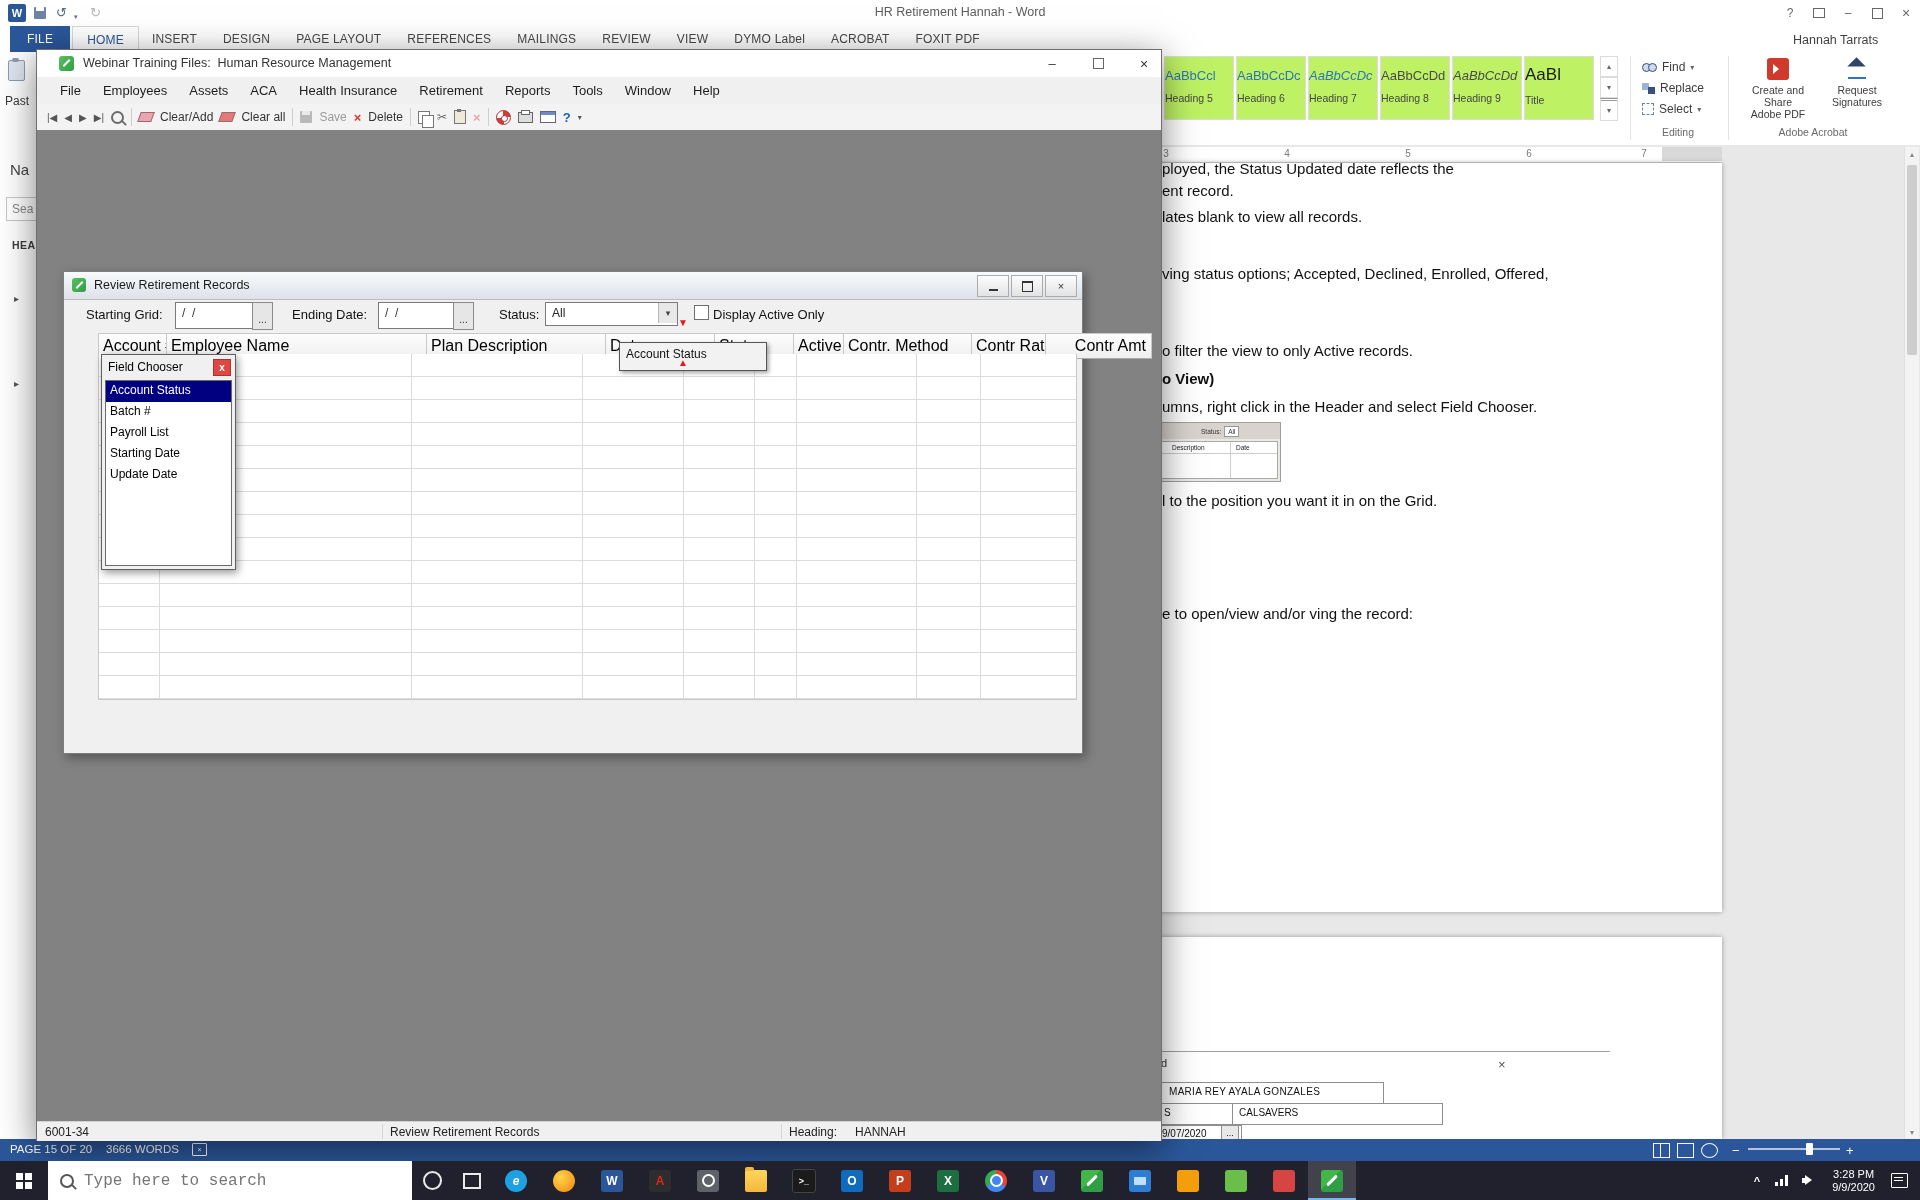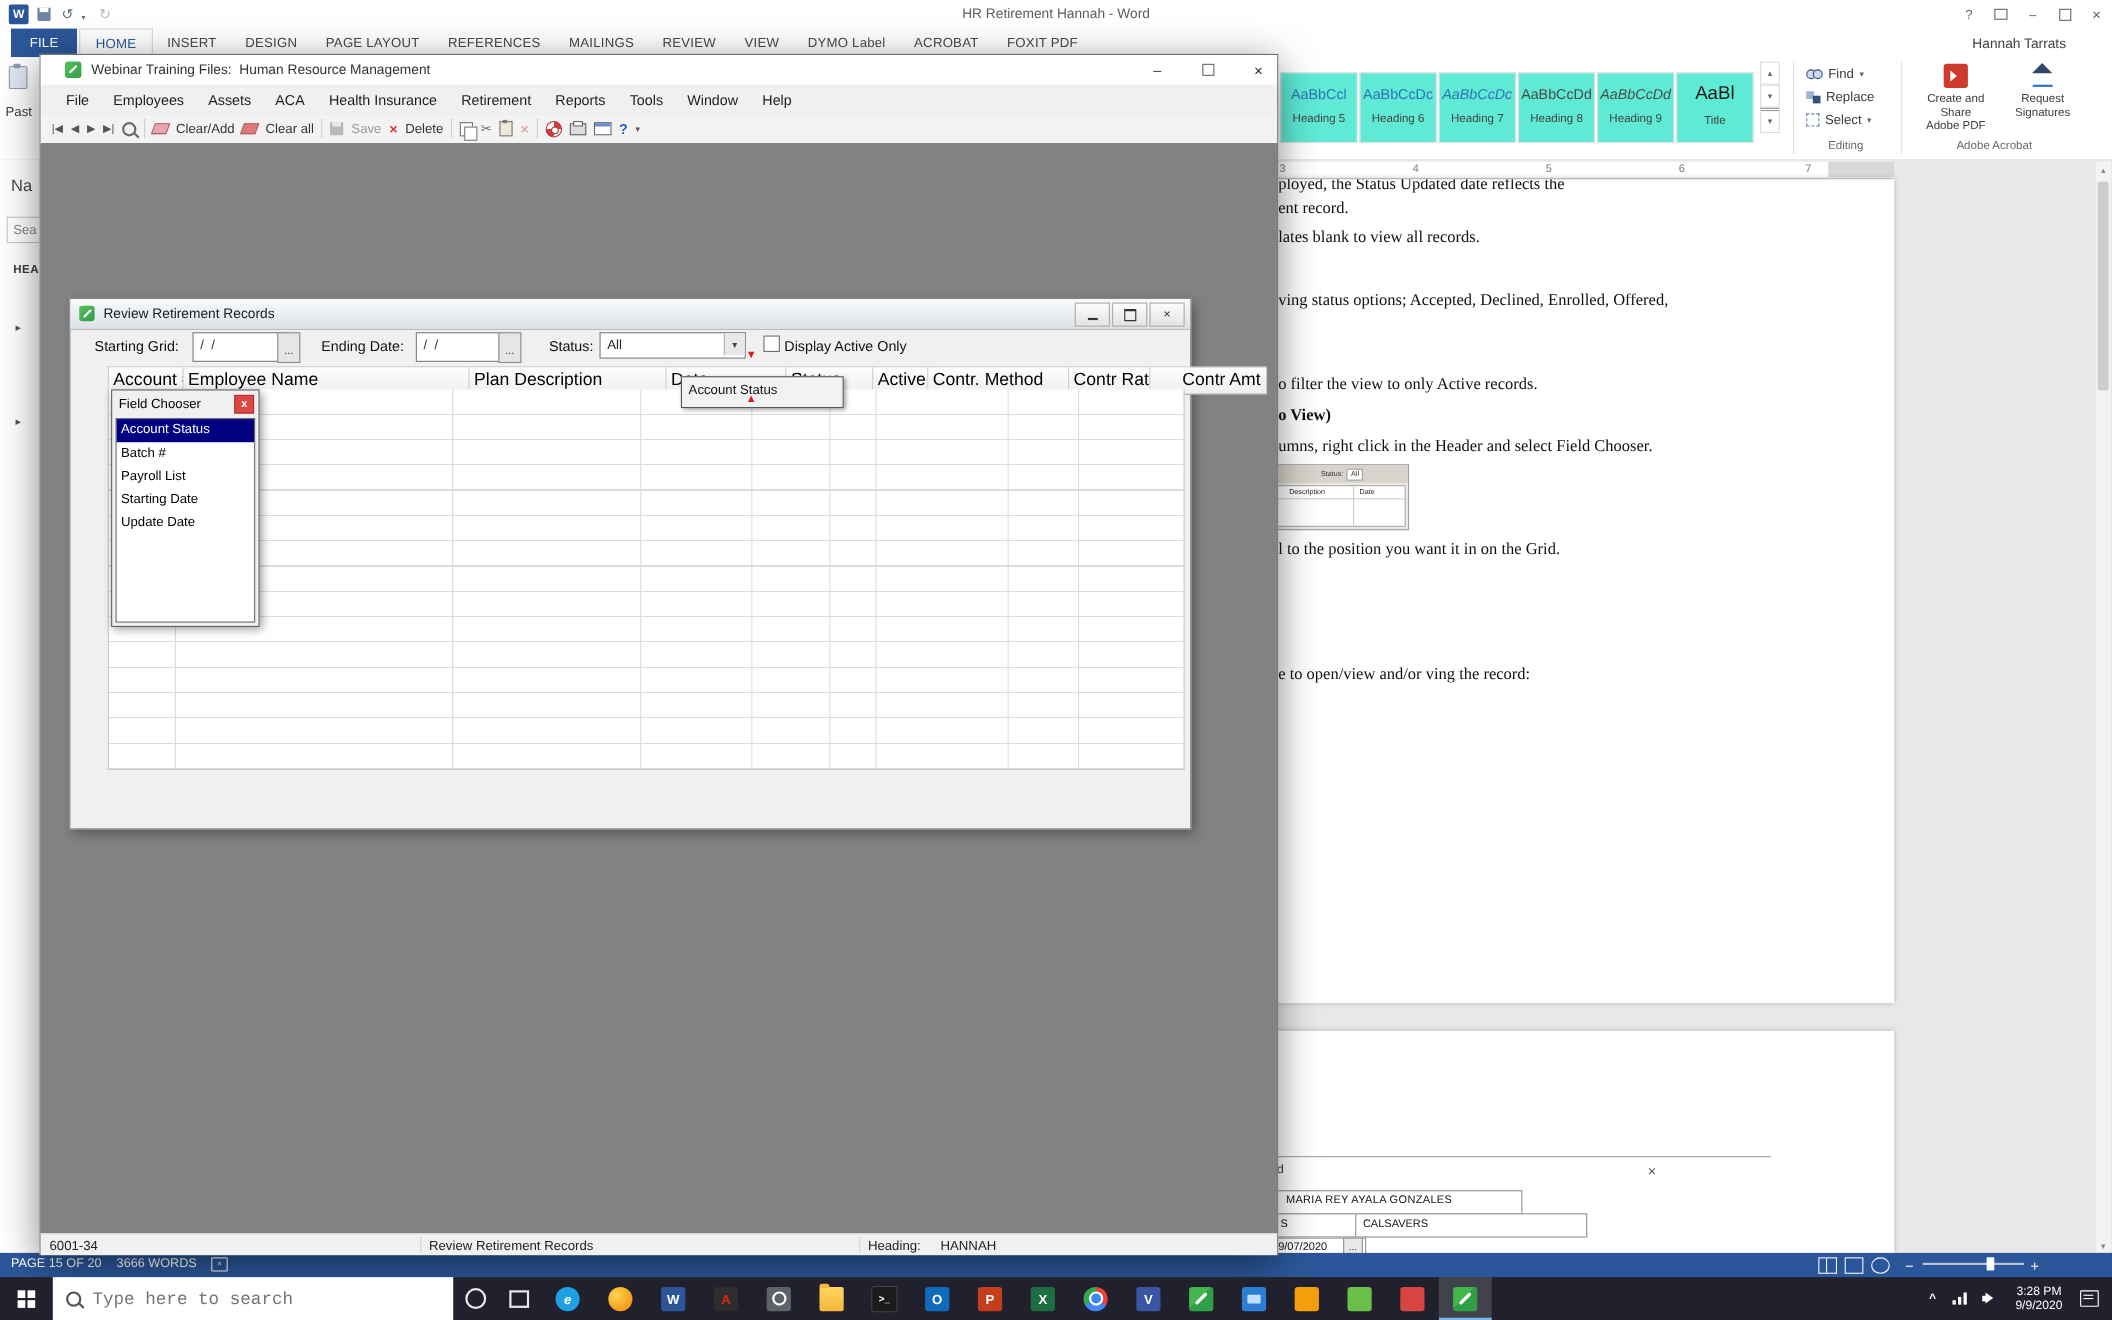--- a/index.html
+++ b/index.html
@@ -20,21 +20,21 @@
   .wcbtn{width:28px;height:26px;display:flex;align-items:center;justify-content:center;font-size:12px;color:#666}
   .ribbox{width:10px;height:8px;border:1px solid #666}
   .restorebox{width:9px;height:9px;border:1px solid #666}
   .wtabs{position:absolute;left:0;top:26px;width:1920px;height:26px;background:#fff;display:flex;align-items:stretch;padding-left:10px}
   .wtab{padding:6px 13px;font-size:12px;color:#484848;letter-spacing:.2px}
   .wtab.file{background:#2b579a;color:#fff;padding:6px 17px;margin-right:2px}
   .wtab.active{color:#2b579a;background:#fff;border:1px solid #d8d8d8;border-bottom:none;padding:6px 14px}
   .wribbon{position:absolute;left:0;top:52px;width:1920px;height:93px;background:#fff;border-bottom:1px solid #d4d4d4}
   .clipicon{width:15px;height:19px;border:1px solid #8c9bb5;background:#dfe5ef;border-radius:2px;position:relative}
   .clipicon::after{content:"";position:absolute;left:3px;top:-3px;width:7px;height:4px;background:#8c9bb5;border-radius:2px}
-  .stitem{position:absolute;top:14px;width:68px;height:62px;border:1px solid #dcdcdc;background:#5eead4;text-align:center;overflow:hidden}
+  .stitem{position:absolute;top:4px;width:68px;height:62px;border:1px solid #dcdcdc;background:#bef264;text-align:left;overflow:hidden}
   .stsample{display:block;margin-top:11px;font-size:13px;color:#2e74b5}
   .stsample.gray{color:#4a4a4a}.stsample.it{font-style:italic}
   .stsample.big{font-size:17px;color:#1a1a1a;margin-top:8px}
   .stlabel{display:block;margin-top:9px;font-size:10.5px;color:#444}
   .galbtn{position:absolute;width:16px;height:19px;border:1px solid #dcdcdc;background:#fff;font-size:8px;color:#666;
     display:flex;align-items:center;justify-content:center}
   .vsep{position:absolute;width:1px;background:#e3e3e3}
   .edrow{position:absolute;display:flex;align-items:center;gap:5px;font-size:12px;color:#3c3c3c}
   .icn-find{width:15px;height:9px;position:relative}
   .icn-find::before,.icn-find::after{content:"";position:absolute;top:0;width:7px;height:7px;border:1px solid #35507c;border-radius:50%;background:#cfdaf0}
@@ -50,21 +50,21 @@
   .icn-sign::before{content:"";position:absolute;left:4px;top:2px;width:0;height:0;border-top:13px solid #31456b;border-right:13px solid transparent;transform:rotate(45deg)}
   .icn-sign::after{content:"";position:absolute;left:2px;bottom:1px;width:18px;height:2px;background:#2b74c9}
   .adbtnlbl{font-size:10.5px;color:#3c3c3c;text-align:center;line-height:12px;margin-top:4px}
 
   .wdoc{position:absolute;left:0;top:145px;width:1920px;height:994px;background:#e8e8e8}
   .wruler{position:absolute;left:1040px;top:2px;width:682px;height:15px;background:#fff;border-bottom:1px solid #cfcfcf;
     font-size:10px;color:#7a7a7a}
   .rnum{position:absolute;top:1px;width:12px;text-align:center}
   .rmargin{position:absolute;right:0;top:0;width:60px;height:14px;background:#d8d8d8}
   .wpage{position:absolute;left:1040px;width:682px;background:#fff;box-shadow:0 0 5px rgba(0,0,0,.35);overflow:hidden}
-  .dline{position:absolute;left:122px;font-family:Liberation Serif, serif;font-size:15px;color:#111;white-space:nowrap}
+  .dline{position:absolute;left:122px;font-family:Liberation Sans, sans-serif;font-size:15px;color:#111;white-space:nowrap}
   .dline.b{font-weight:bold}
   .dthumb{position:absolute;left:114px;width:125px;height:58px;border:1px solid #a0a0a0;background:#ece9e4;font-size:6.5px;color:#333}
   .dthumb .bar{position:absolute;left:0;top:0;right:0;height:16px;background:#d8d4cd;display:flex;align-items:center;gap:3px;padding-left:46px}
   .dthumb .mini{background:#fff;border:1px solid #999;padding:0 3px;line-height:9px}
   .dthumb .gridz{position:absolute;left:2px;top:18px;right:2px;bottom:2px;background:#fff;border:1px solid #aaa}
   .dthumb .gh2{position:absolute;top:2px;font-size:6.5px;color:#222}
   .fbox{position:absolute;border:1px solid #8f8f8f;background:#fff;font-size:10px;color:#111;line-height:18px}
   .sbar{position:absolute;width:14px;background:#f3f3f3;border-left:1px solid #e0e0e0}
   .sbtn{position:absolute;left:0;width:14px;height:14px;font-size:8px;color:#888;display:flex;align-items:center;justify-content:center}
   .sthumb{position:absolute;left:2px;width:10px;background:#cdcdcd;border-radius:2px}

